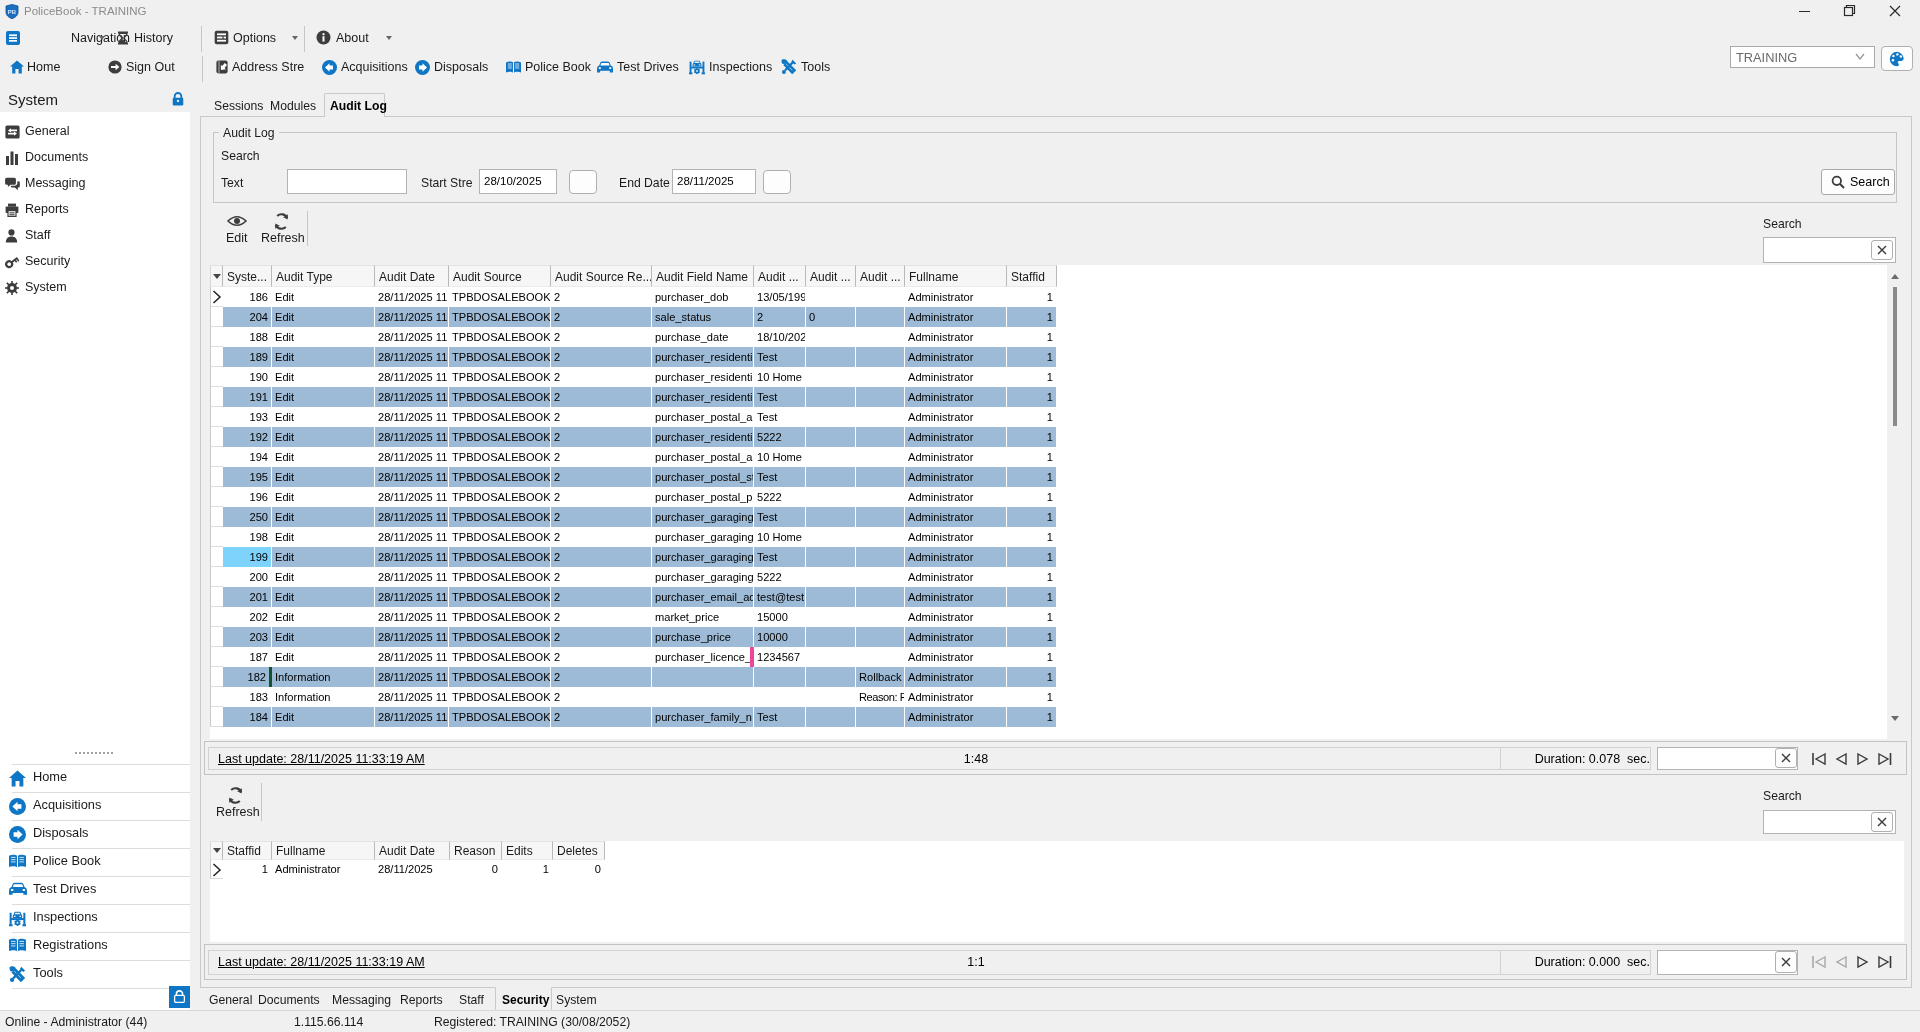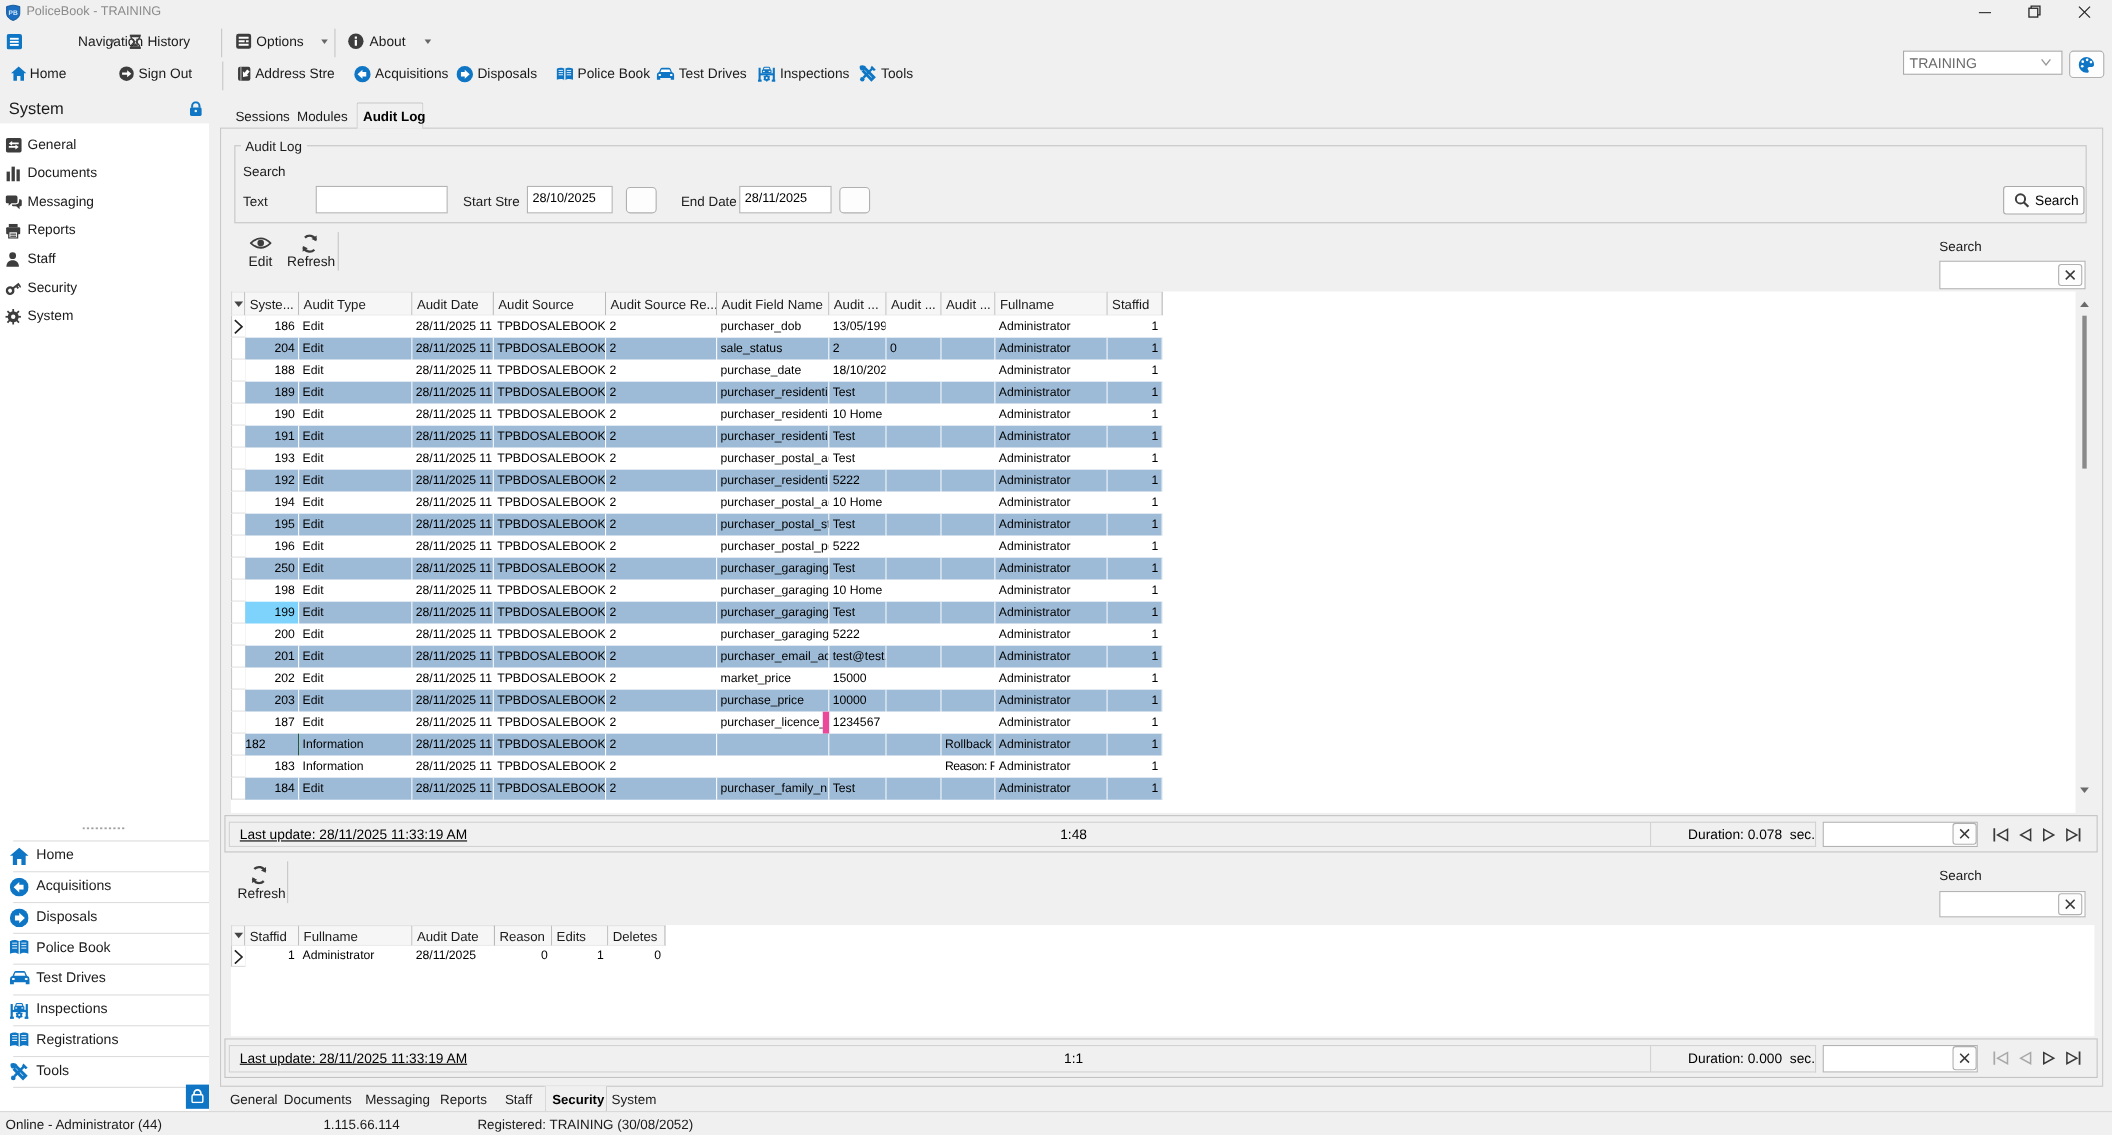--- a/index.html
+++ b/index.html
@@ -578,28 +578,28 @@
 <div class="abs" style="left:806px;top:627px;width:50px;height:20px;background:#9dbbd7;border-right:1px solid #fff;font-size:11.1px;color:#000;line-height:20px;padding-left:3px;overflow:hidden;white-space:nowrap"></div>
 <div class="abs" style="left:856px;top:627px;width:49px;height:20px;background:#9dbbd7;border-right:1px solid #fff;font-size:11.1px;color:#000;line-height:20px;padding-left:3px;overflow:hidden;white-space:nowrap"></div>
 <div class="abs" style="left:905px;top:627px;width:102px;height:20px;background:#9dbbd7;border-right:1px solid #fff;font-size:11.1px;color:#000;line-height:20px;padding-left:3px;overflow:hidden;white-space:nowrap">Administrator</div>
 <div class="abs" style="left:1007px;top:627px;width:50px;height:20px;background:#9dbbd7;border-right:1px solid #fff;font-size:11.1px;color:#000;line-height:20px;padding-right:3px;text-align:right;overflow:hidden;white-space:nowrap">1</div>
 <div class="abs" style="left:210px;top:647px;width:14px;height:20px;background:#fff;border-right:1px solid #c9c9c9;border-left:1px solid #c9c9c9;border-bottom:1px solid #dcdcdc"></div>
 <div class="abs" style="left:223px;top:647px;width:49px;height:20px;background:#fff;border-right:1px solid #fff;font-size:11.1px;color:#000;line-height:20px;padding-right:3px;text-align:right;overflow:hidden;white-space:nowrap">187</div>
 <div class="abs" style="left:272px;top:647px;width:103px;height:20px;background:#fff;border-right:1px solid #fff;font-size:11.1px;color:#000;line-height:20px;padding-left:3px;overflow:hidden;white-space:nowrap">Edit</div>
 <div class="abs" style="left:375px;top:647px;width:74px;height:20px;background:#fff;border-right:1px solid #fff;font-size:11.1px;color:#000;line-height:20px;padding-left:3px;overflow:hidden;white-space:nowrap">28/11/2025 11:33</div>
 <div class="abs" style="left:449px;top:647px;width:102px;height:20px;background:#fff;border-right:1px solid #fff;font-size:11.1px;color:#000;line-height:20px;padding-left:3px;overflow:hidden;white-space:nowrap">TPBDOSALEBOOK</div>
 <div class="abs" style="left:551px;top:647px;width:101px;height:20px;background:#fff;border-right:1px solid #fff;font-size:11.1px;color:#000;line-height:20px;padding-left:3px;overflow:hidden;white-space:nowrap">2</div>
-<div class="abs" style="left:652px;top:647px;width:102px;height:20px;background:#fff;border-right:6px solid #ec4899;font-size:11.1px;color:#000;line-height:20px;padding-left:3px;overflow:hidden;white-space:nowrap">purchaser_licence_</div>
+<div class="abs" style="left:652px;top:647px;width:102px;height:20px;background:#fff;border-right:4px solid #ec4899;font-size:11.1px;color:#000;line-height:20px;padding-left:3px;overflow:hidden;white-space:nowrap">purchaser_licence_</div>
 <div class="abs" style="left:754px;top:647px;width:52px;height:20px;background:#fff;border-right:1px solid #fff;font-size:11.1px;color:#000;line-height:20px;padding-left:3px;overflow:hidden;white-space:nowrap">1234567</div>
 <div class="abs" style="left:806px;top:647px;width:50px;height:20px;background:#fff;border-right:1px solid #fff;font-size:11.1px;color:#000;line-height:20px;padding-left:3px;overflow:hidden;white-space:nowrap"></div>
 <div class="abs" style="left:856px;top:647px;width:49px;height:20px;background:#fff;border-right:1px solid #fff;font-size:11.1px;color:#000;line-height:20px;padding-left:3px;overflow:hidden;white-space:nowrap"></div>
 <div class="abs" style="left:905px;top:647px;width:102px;height:20px;background:#fff;border-right:1px solid #fff;font-size:11.1px;color:#000;line-height:20px;padding-left:3px;overflow:hidden;white-space:nowrap">Administrator</div>
 <div class="abs" style="left:1007px;top:647px;width:50px;height:20px;background:#fff;border-right:1px solid #fff;font-size:11.1px;color:#000;line-height:20px;padding-right:3px;text-align:right;overflow:hidden;white-space:nowrap">1</div>
 <div class="abs" style="left:210px;top:667px;width:14px;height:20px;background:#fff;border-right:1px solid #c9c9c9;border-left:1px solid #c9c9c9;border-bottom:1px solid #dcdcdc"></div>
-<div class="abs" style="left:223px;top:667px;width:49px;height:20px;background:#9dbbd7;border-right:1px solid #14532d;font-size:11.1px;color:#000;line-height:20px;padding-right:3px;overflow:hidden;white-space:nowrap">182</div>
+<div class="abs" style="left:223px;top:667px;width:49px;height:20px;background:#9dbbd7;border-right:3px solid #14532d;font-size:11.1px;color:#000;line-height:20px;padding-right:3px;text-align:right;overflow:hidden;white-space:nowrap">182</div>
 <div class="abs" style="left:272px;top:667px;width:103px;height:20px;background:#9dbbd7;border-right:1px solid #fff;font-size:11.1px;color:#000;line-height:20px;padding-left:3px;overflow:hidden;white-space:nowrap">Information</div>
 <div class="abs" style="left:375px;top:667px;width:74px;height:20px;background:#9dbbd7;border-right:1px solid #fff;font-size:11.1px;color:#000;line-height:20px;padding-left:3px;overflow:hidden;white-space:nowrap">28/11/2025 11:33</div>
 <div class="abs" style="left:449px;top:667px;width:102px;height:20px;background:#9dbbd7;border-right:1px solid #fff;font-size:11.1px;color:#000;line-height:20px;padding-left:3px;overflow:hidden;white-space:nowrap">TPBDOSALEBOOK</div>
 <div class="abs" style="left:551px;top:667px;width:101px;height:20px;background:#9dbbd7;border-right:1px solid #fff;font-size:11.1px;color:#000;line-height:20px;padding-left:3px;overflow:hidden;white-space:nowrap">2</div>
 <div class="abs" style="left:652px;top:667px;width:102px;height:20px;background:#9dbbd7;border-right:1px solid #fff;font-size:11.1px;color:#000;line-height:20px;padding-left:3px;overflow:hidden;white-space:nowrap"></div>
 <div class="abs" style="left:754px;top:667px;width:52px;height:20px;background:#9dbbd7;border-right:1px solid #fff;font-size:11.1px;color:#000;line-height:20px;padding-left:3px;overflow:hidden;white-space:nowrap"></div>
 <div class="abs" style="left:806px;top:667px;width:50px;height:20px;background:#9dbbd7;border-right:1px solid #fff;font-size:11.1px;color:#000;line-height:20px;padding-left:3px;overflow:hidden;white-space:nowrap"></div>
 <div class="abs" style="left:856px;top:667px;width:49px;height:20px;background:#9dbbd7;border-right:1px solid #fff;font-size:11.1px;color:#000;line-height:20px;padding-left:3px;overflow:hidden;white-space:nowrap">Rollback o</div>
 <div class="abs" style="left:905px;top:667px;width:102px;height:20px;background:#9dbbd7;border-right:1px solid #fff;font-size:11.1px;color:#000;line-height:20px;padding-left:3px;overflow:hidden;white-space:nowrap">Administrator</div>
 <div class="abs" style="left:1007px;top:667px;width:50px;height:20px;background:#9dbbd7;border-right:1px solid #fff;font-size:11.1px;color:#000;line-height:20px;padding-right:3px;text-align:right;overflow:hidden;white-space:nowrap">1</div>

